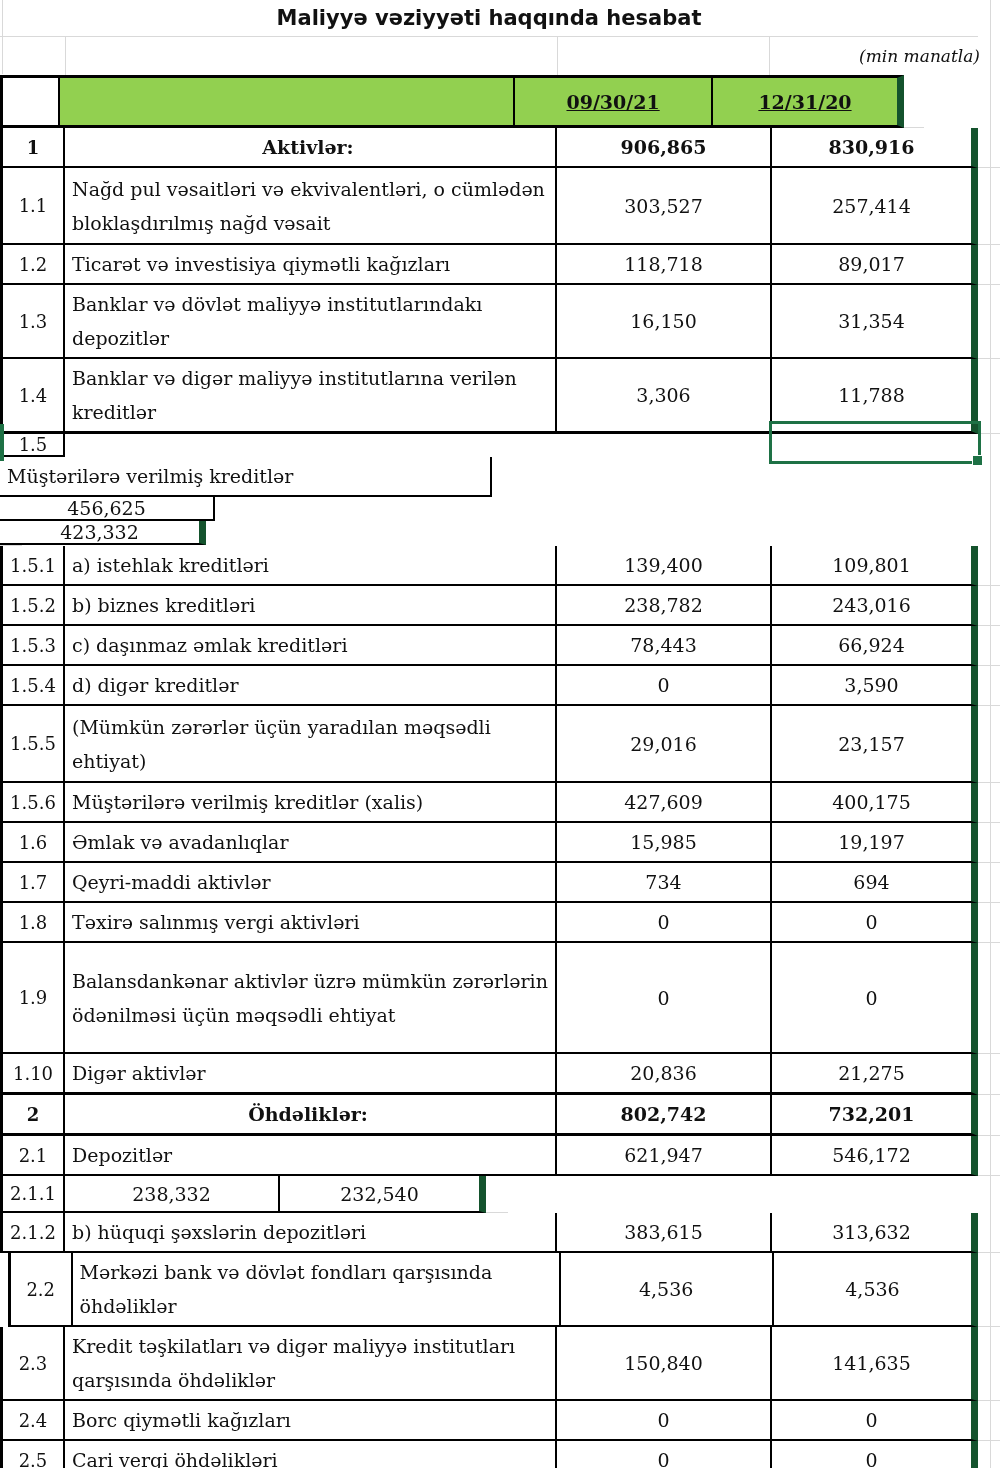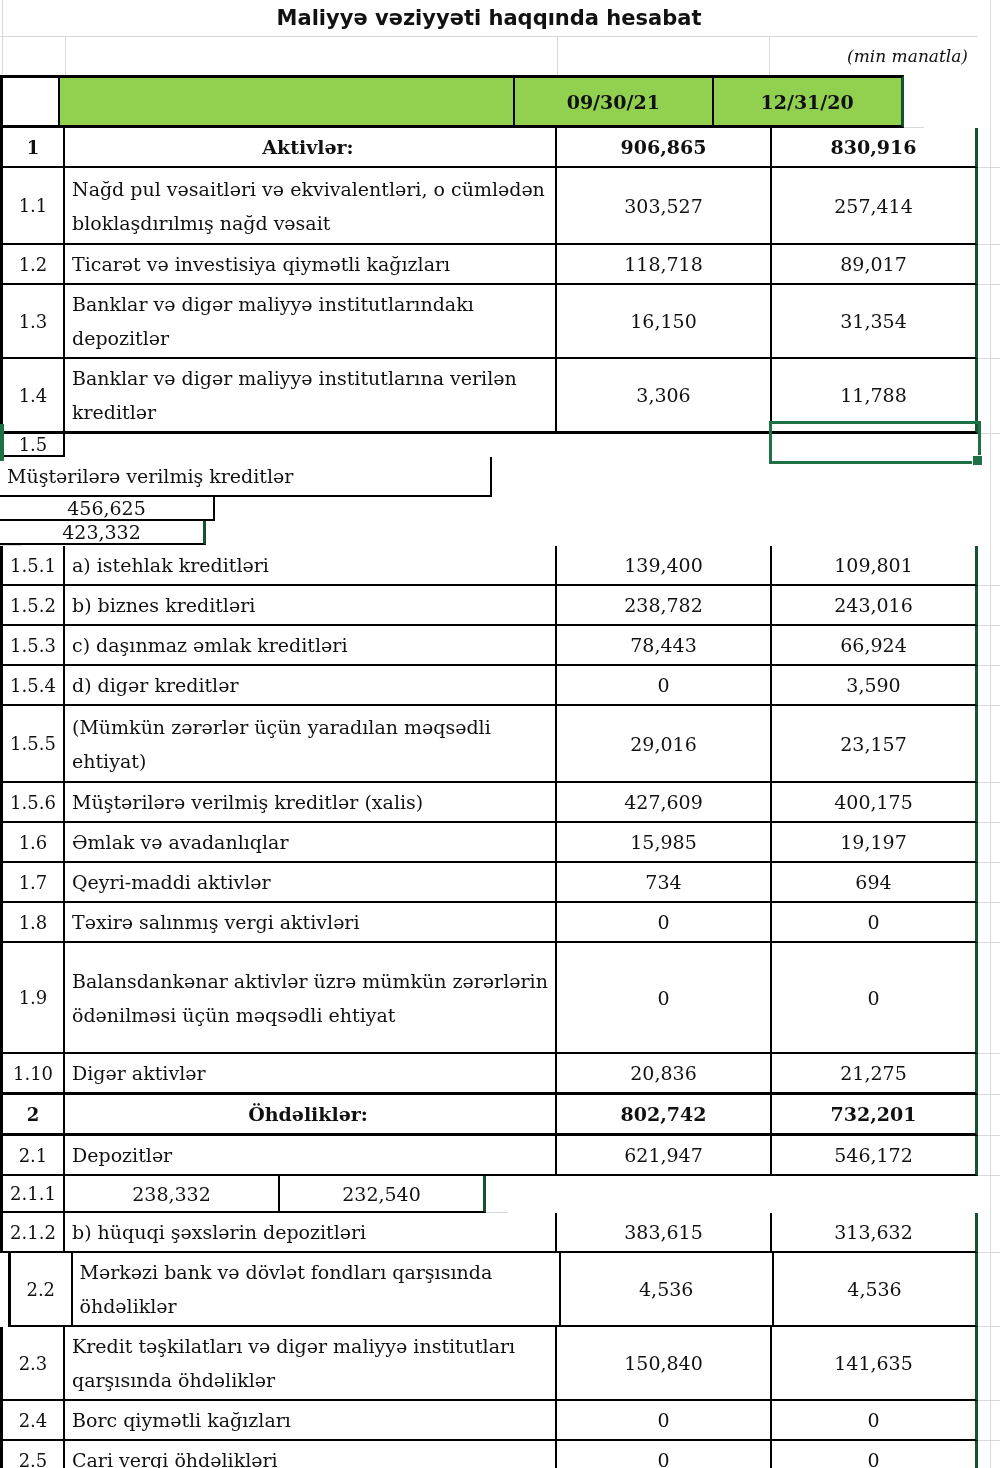--- a/index.html
+++ b/index.html
@@ -4,36 +4,36 @@
 <style>
   html,body{margin:0;padding:0;}
   body{width:1000px;height:1468px;overflow:hidden;background:#fff;
        font-family:"DejaVu Serif", serif;color:#111;}
   .sheet{position:relative;width:924px;height:1468px;background:#fff;}
 
   
   .title-row{height:36px;display:flex;align-items:center;justify-content:center;
              border-bottom:1px solid #d9d9d9;width:978px;
              font-family:"DejaVu Sans", sans-serif;font-weight:bold;font-size:21px;}
-  .unit-row{height:38px;display:flex;align-items:center;width:978px;position:relative;}
+  .unit-row{height:38px;display:flex;align-items:center;width:978px;position:relative;padding-left:12px;}
   .unit-row .sp{position:absolute;top:0;bottom:0;width:1px;background:#d9d9d9;}
   .unit-note{position:absolute;right:10px;top:0;bottom:0;display:flex;align-items:center;
              font-style:italic;font-size:17px;}
 
   
   .tbl{width:1000px;}
   .row{display:flex;align-items:stretch;}
   .cell{box-sizing:border-box;display:flex;align-items:center;font-size:19px;
         border-bottom:2px solid #000;background:#fff;}
   .cA{width:65px;justify-content:center;border-left:3px solid #000;border-right:2px solid #000;font-size:18px;}
   .cB{width:492px;justify-content:flex-start;padding:2px 4px 2px 7px;line-height:34px;border-right:2px solid #000;}
   .cC{width:215px;justify-content:center;border-right:2px solid #000;}
-  .cD{width:206px;justify-content:center;border-right:3px solid #14532d;}
+  .cD{width:206px;justify-content:center;border-right:7px solid #14532d;}
   .cG{width:22px;border-bottom:1px solid #d9d9d9;background:transparent;}
-  .hdr .cell{border-top:3px solid #000;border-bottom:3px solid #000;background:#fff;}
+  .hdr .cell{border-top:3px solid #000;border-bottom:3px solid #000;background:#fff;text-decoration:underline;}
   .hdr .fill{background:#92D050;font-weight:bold;}
   .hdr .cG{border-top:none;border-bottom:1px solid #d9d9d9;}
   .thickb .cA,.thickb .cB,.thickb .cC,.thickb .cD{border-bottom:3px solid #000;}
   .boldrow .cell{font-weight:bold;}
   .boldrow .cB{justify-content:center;padding-left:0;}
 
   
   .vgrid{position:absolute;width:1px;background:#d9d9d9;z-index:1;}
   
   .sel-box{position:absolute;left:769px;top:421px;width:212px;height:43px;
@@ -90,21 +90,21 @@
     <div class="row" style="min-height:38px;">
       <div class="cell cA">1.2</div>
       <div class="cell cB">Ticarət və investisiya qiymətli kağızları</div>
       <div class="cell cC">118,718</div>
       <div class="cell cD">89,017</div>
       <div class="cG"></div>
     </div>
 
     <div class="row" style="min-height:74px;">
       <div class="cell cA">1.3</div>
-      <div class="cell cB">Banklar və digər maliyyə institutlarındakı depozitlər</div>
+      <div class="cell cB">Banklar və dövlət maliyyə institutlarındakı depozitlər</div>
       <div class="cell cC">16,150</div>
       <div class="cell cD">31,354</div>
       <div class="cG"></div>
     </div>
 
     <div class="row thickb" style="min-height:72px;">
       <div class="cell cA">1.4</div>
       <div class="cell cB">Banklar və digər maliyyə institutlarına verilən kreditlər</div>
       <div class="cell cC">3,306</div>
       <div class="cell cD">11,788</div>

